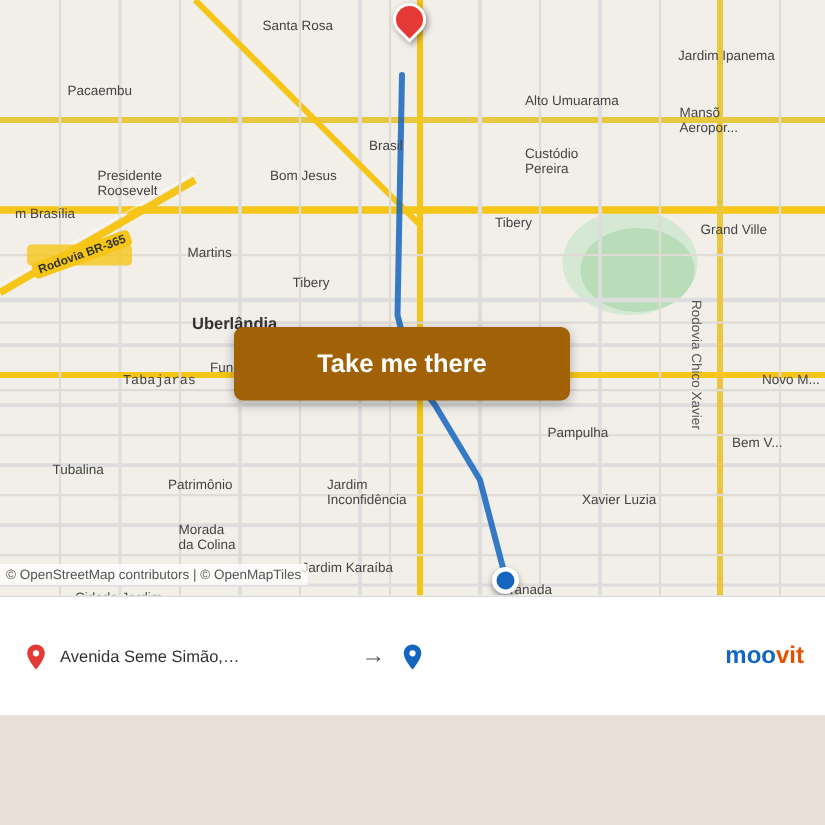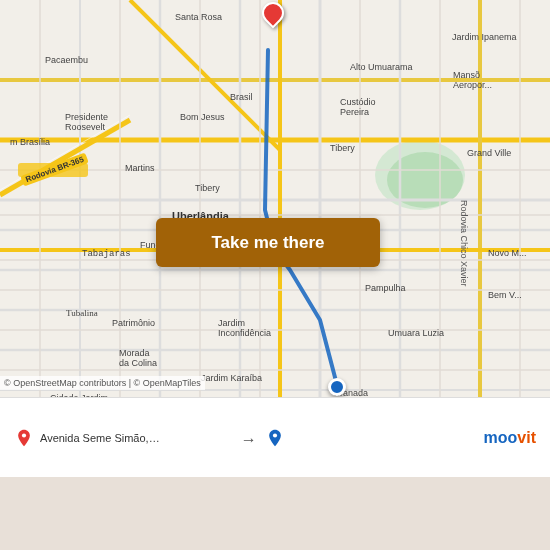--- a/index.html
+++ b/index.html
@@ -227,48 +227,48 @@
 
       <rect x="18" y="163" width="70" height="14" rx="3" fill="#f5c518" opacity="0.8"></rect>
 
       <rect x="463" y="180" width="80" height="80" rx="0" fill="none"></rect>
 
     </svg>
 
     <span class="map-label" style="top:12px;left:175px;">Santa Rosa</span>
     <span class="map-label" style="top:55px;left:45px;">Pacaembu</span>
     <span class="map-label" style="top:112px;left:65px;">Presidente<br>Roosevelt</span>
-    <span class="map-label" style="top:92px;left:230px;text-align:center;">Brasil</span>
+    <span class="map-label" style="top:92px;left:246px;text-align:center;">Brasil</span>
     <span class="map-label" style="top:62px;left:350px;">Alto Umuarama</span>
-    <span class="map-label" style="top:97px;left:340px;">Custódio<br>Pereira</span>
+    <span class="map-label" style="top:97px;left:350px;">Custódio<br>Pereira</span>
     <span class="map-label" style="top:32px;left:452px;">Jardim Ipanema</span>
     <span class="map-label" style="top:70px;left:453px;">Mansõ<br>Aeropor...</span>
     <span class="map-label" style="top:143px;left:330px;">Tibery</span>
     <span class="map-label" style="top:148px;left:452px;padding-left:15px;">Grand Ville</span>
     <span class="map-label" style="top:112px;left:180px;">Bom Jesus</span>
     <span class="map-label" style="top:137px;left:10px;">m Brasília</span>
     <span class="map-label" style="top:163px;left:125px;">Martins</span>
     <span class="map-label" style="top:183px;left:195px;">Tibery</span>
-    <span class="map-label map-label-big" style="top:210px;left:128px;margin-left:44px;">Uberlândia</span>
+    <span class="map-label map-label-big" style="top:210px;left:128px;">Uberlândia</span>
     <span class="map-label" style="top:240px;left:140px;">Fundinho</span>
     <span class="map-label" style="top:240px;left:188px;">Lídice</span>
     <span class="map-label" style="top:253px;left:250px;">Lagoinha</span>
     <span class="map-label" style="top:253px;left:342px;">Carajás</span>
     <span class="map-label" style="top:283px;left:365px;">Pampulha</span>
     <span class="map-label" style="top:249px;left:82px;font-family:Liberation Mono, monospace;">Tabajaras</span>
-    <span class="map-label" style="top:308px;left:66px;font-family:Liberation Serif, serif;">Tubalina</span>
+    <span class="map-label" style="top:308px;left:35px;">Tubalina</span>
     <span class="map-label" style="top:318px;left:112px;">Patrimônio</span>
     <span class="map-label" style="top:348px;left:119px;">Morada<br>da Colina</span>
     <span class="map-label" style="top:393px;left:50px;">Cidade Jardim</span>
     <span class="map-label" style="top:318px;left:218px;">Jardim<br>Inconfidência</span>
     <span class="map-label" style="top:373px;left:201px;">Jardim Karaíba</span>
-    <span class="map-label" style="top:328px;left:388px;">Umuara Luzia</span>
+    <span class="map-label" style="top:328px;left:388px;">Xavier Luzia</span>
     <span class="map-label" style="top:388px;left:333px;">Granada</span>
     <span class="map-label" style="top:290px;left:488px;">Bem V...</span>
-    <span class="map-label" style="top:248px;left:488px;">Novo M...</span>
+    <span class="map-label" style="top:248px;left:508px;">Novo M...</span>
 
     <div style="position:absolute;top:200px;left:469px;transform:rotate(90deg);transform-origin:left top;font-size:9px;color:#555;white-space:nowrap;z-index:8;">Rodovia Chico Xavier</div>
 
     <div style="position:absolute;top:164px;left:20px;background:#f5c518;padding:1px 4px;border-radius:3px;font-size:8px;font-weight:bold;color:#333;z-index:8;transform:rotate(-20deg);">Rodovia BR-365</div>
 
     <div class="map-pin-dest">
       <div class="pin-circle"></div>
     </div>
 
     <div class="map-pin-origin">

